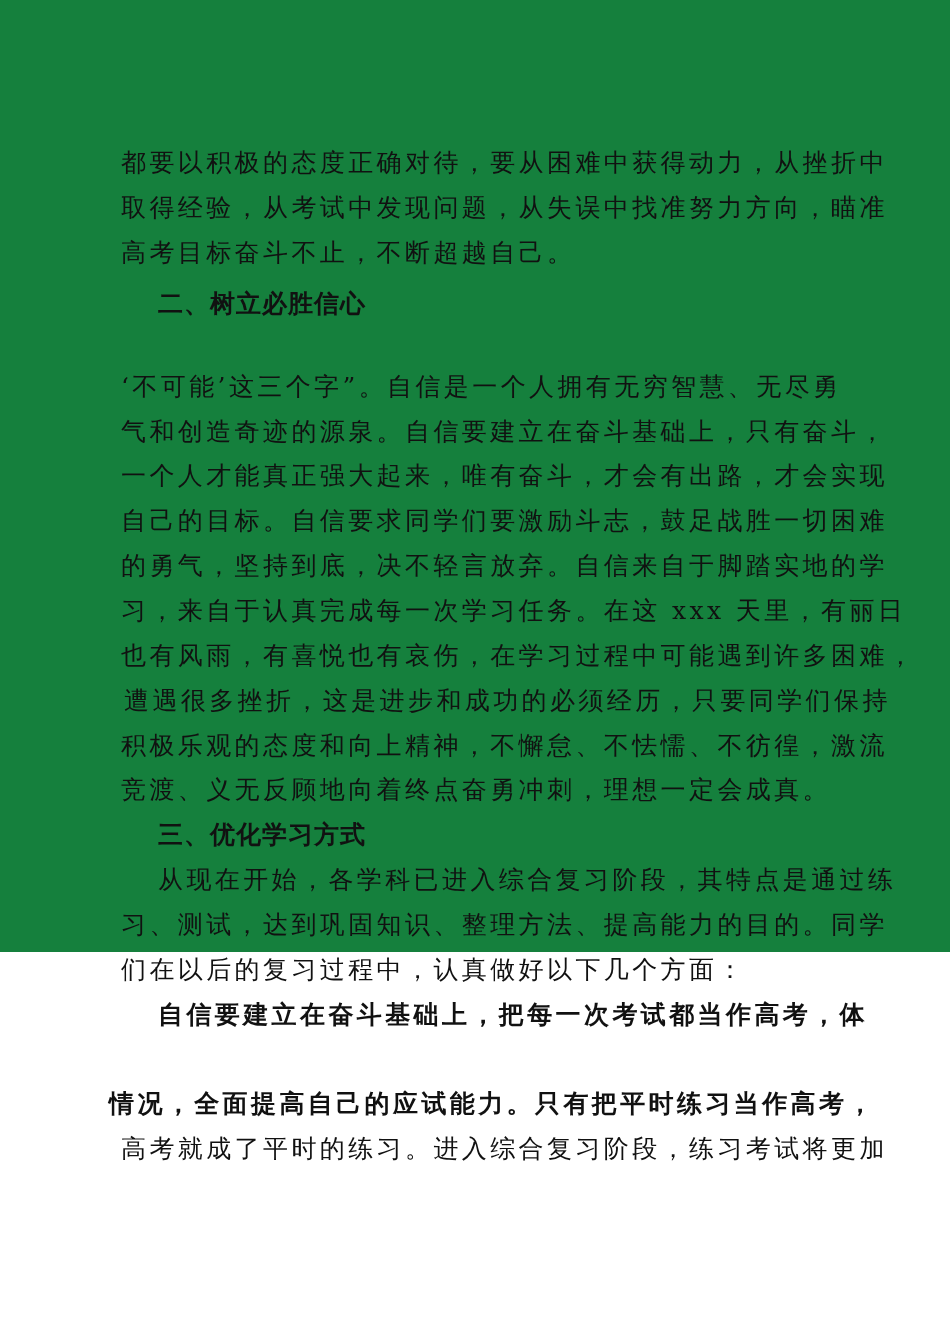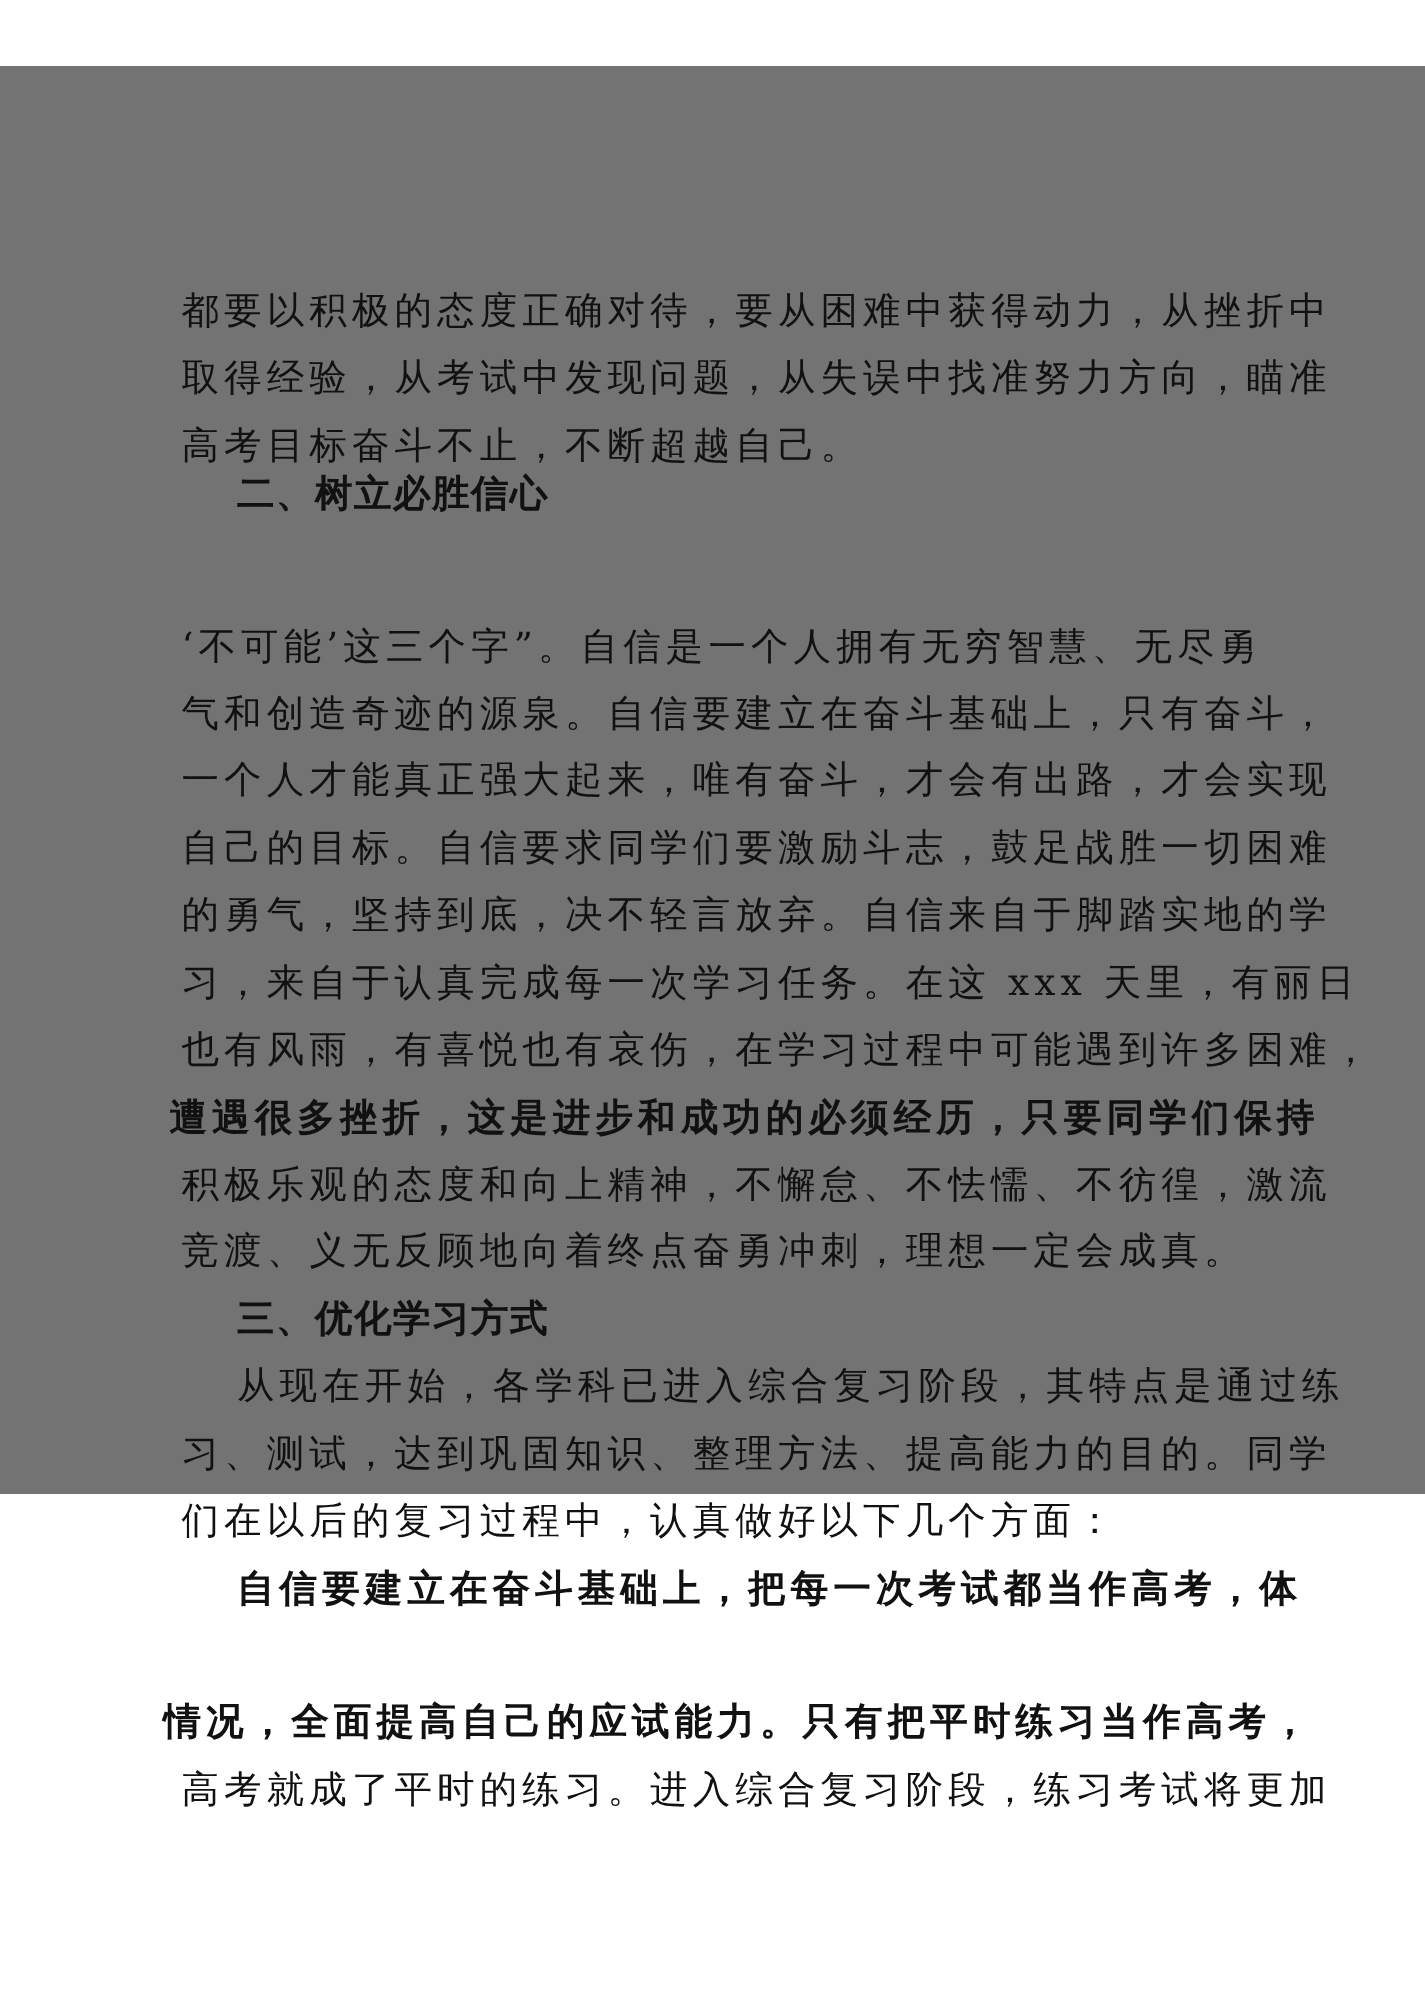--- a/index.html
+++ b/index.html
@@ -1,46 +1,45 @@
 <!DOCTYPE html>
 <html><head>
 <meta charset="utf-8">
 <style>
   html, body { margin: 0; padding: 0; background: #ffffff; }
   body { width: 950px; height: 1344px; position: relative; overflow: hidden; }
   .page {
     position: absolute; left: 0; top: 0; width: 950px; height: 952px;
-    background: #737373;
-    margin-top: 44px;
+    background: #15803d;
   }
   .line {
     position: absolute; left: 121px; width: 710px;
     font-family: "DejaVu Serif", "Liberation Serif", serif;
     font-size: 25px; line-height: 30px; height: 30px;
     color: #111111; white-space: nowrap; letter-spacing: 3.4px;
   }
   .line.bold { font-family: "DejaVu Sans", "Liberation Sans", sans-serif; font-weight: bold; letter-spacing: 1px; }
   .line.semibold { font-weight: bold; }
 </style>
 </head>
 <body>
 
 <div class="page" id="page">
     <div class="line" style="top: 148px; left: 121px;">都要以积极的态度正确对待，要从困难中获得动力，从挫折中</div>
     <div class="line" style="top: 193px; left: 121px;">取得经验，从考试中发现问题，从失误中找准努力方向，瞄准</div>
     <div class="line" style="top: 238px; left: 121px;">高考目标奋斗不止，不断超越自己。</div>
-    <div class="line bold" style="top: 270px; left: 158px;">二、树立必胜信心</div>
+    <div class="line bold" style="top: 289px; left: 158px;">二、树立必胜信心</div>
     <div class="line" style="top: 372px; left: 121px;">‘不可能’这三个字”。自信是一个人拥有无穷智慧、无尽勇</div>
     <div class="line" style="top: 417px; left: 121px;">气和创造奇迹的源泉。自信要建立在奋斗基础上，只有奋斗，</div>
     <div class="line" style="top: 461px; left: 121px; text-align: center;">一个人才能真正强大起来，唯有奋斗，才会有出路，才会实现</div>
     <div class="line" style="top: 506px; left: 121px;">自己的目标。自信要求同学们要激励斗志，鼓足战胜一切困难</div>
     <div class="line" style="top: 551px; left: 121px;">的勇气，坚持到底，决不轻言放弃。自信来自于脚踏实地的学</div>
     <div class="line" style="top: 596px; left: 121px;">习，来自于认真完成每一次学习任务。在这 xxx 天里，有丽日</div>
     <div class="line" style="top: 641px; left: 121px;">也有风雨，有喜悦也有哀伤，在学习过程中可能遇到许多困难，</div>
-    <div class="line" style="top: 686px; left: 113px; font-weight: bold;">遭遇很多挫折，这是进步和成功的必须经历，只要同学们保持</div>
+    <div class="line" style="top: 686px; left: 124px;">遭遇很多挫折，这是进步和成功的必须经历，只要同学们保持</div>
     <div class="line" style="top: 731px; left: 121px;">积极乐观的态度和向上精神，不懈怠、不怯懦、不彷徨，激流</div>
     <div class="line" style="top: 775px; left: 121px;">竞渡、义无反顾地向着终点奋勇冲刺，理想一定会成真。</div>
     <div class="line bold" style="top: 820px; left: 158px;">三、优化学习方式</div>
     <div class="line" style="top: 865px; left: 158px;">从现在开始，各学科已进入综合复习阶段，其特点是通过练</div>
     <div class="line" style="top: 910px; left: 121px;">习、测试，达到巩固知识、整理方法、提高能力的目的。同学</div>
     <div class="line" style="top: 955px; left: 121px;">们在以后的复习过程中，认真做好以下几个方面：</div>
     <div class="line semibold" style="top: 1000px; left: 158px;">自信要建立在奋斗基础上，把每一次考试都当作高考，体</div>
     <div class="line semibold" style="top: 1089px; left: 109px; text-align: right;">情况，全面提高自己的应试能力。只有把平时练习当作高考，</div>
     <div class="line" style="top: 1134px; left: 121px;">高考就成了平时的练习。进入综合复习阶段，练习考试将更加</div>
   </div>

